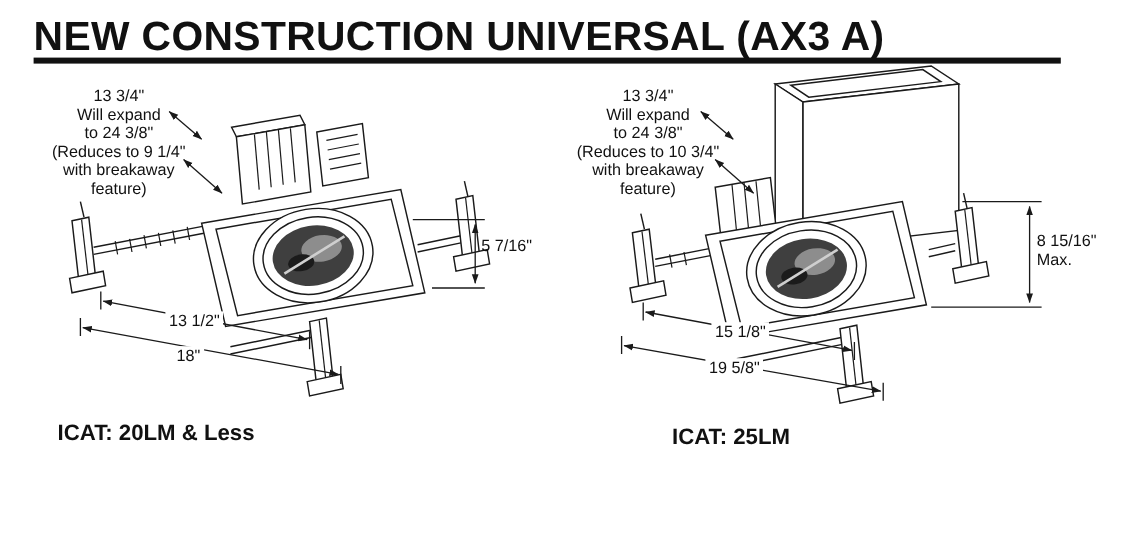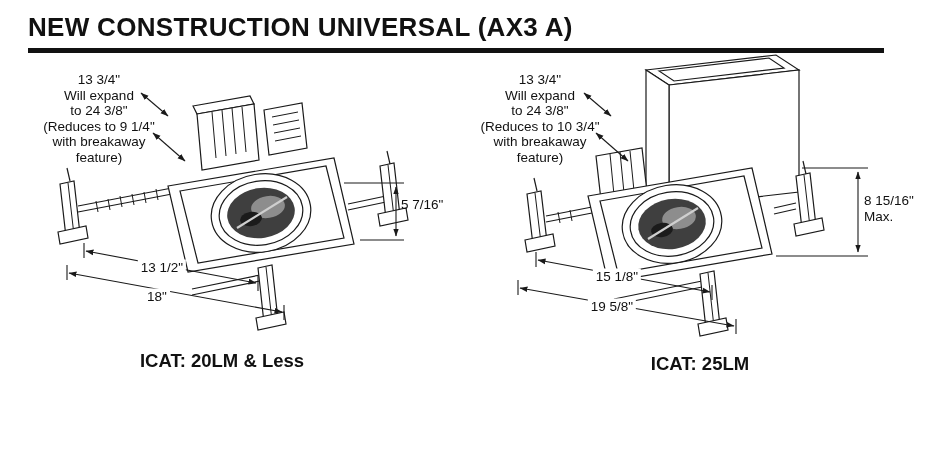--- a/index.html
+++ b/index.html
@@ -2,30 +2,30 @@
 <html><head>
 <meta charset="utf-8">
 <style>
   * { margin:0; padding:0; box-sizing:border-box; }
   html,body { background:#ffffff; }
   body {
     width:937px; height:453px; position:relative; overflow:hidden;
     font-family:"Liberation Sans", sans-serif; color:#111111;
   }
   .txt { position:absolute; }
-  .title { left:28px; top:12px; font-size:26px; font-weight:bold; letter-spacing:0.3px; white-space:nowrap; }
+  .title { left:28px; top:12px; font-size:34px; font-weight:bold; letter-spacing:0.3px; white-space:nowrap; }
   .title-rule { position:absolute; left:28px; top:48px; width:856px; height:5px; background:#111111; }
   .ann { width:172px; text-align:center; font-size:13.5px; line-height:15.5px; }
   .ann span { display:block; }
   .ann-left { left:13px; top:72px; }
   .ann-right { left:454px; top:72px; }
   .dim { font-size:13.5px; white-space:nowrap; }
   .dim span { display:block; line-height:16px; }
   .dim-inline { transform:translate(-50%,-50%); background:#ffffff; padding:0 3px; }
-  .caption { text-align:center; font-weight:bold; font-size:18.5px; line-height:25px; }
+  .caption { font-weight:bold; font-size:18.5px; line-height:25px; }
   .caption span { display:block; }
   .caption-left { left:48px; top:348px; width:348px; }
   .caption-right { left:560px; top:351px; width:280px; }
   svg.art { position:absolute; left:0; top:0; }
   .art line, .art polygon, .art ellipse, .art path { stroke:#1a1a1a; stroke-width:1.2; fill:none; }
   .art .fw { fill:#ffffff; }
   .art .thin { stroke-width:1; }
   .art .dimln { stroke-width:1.1; }
   .art .dark { fill:#3f3f3f; stroke:none; }
   .art .mid { fill:#8d8d8d; stroke:none; }

